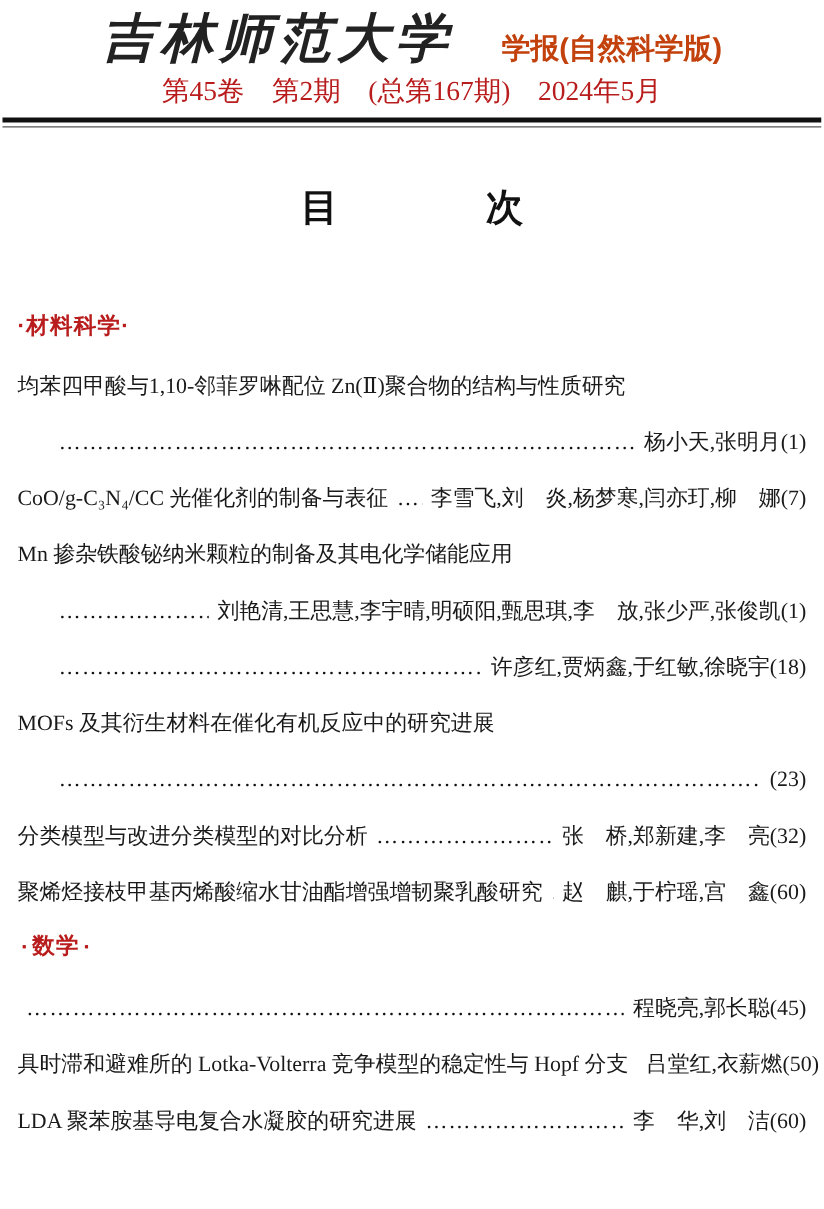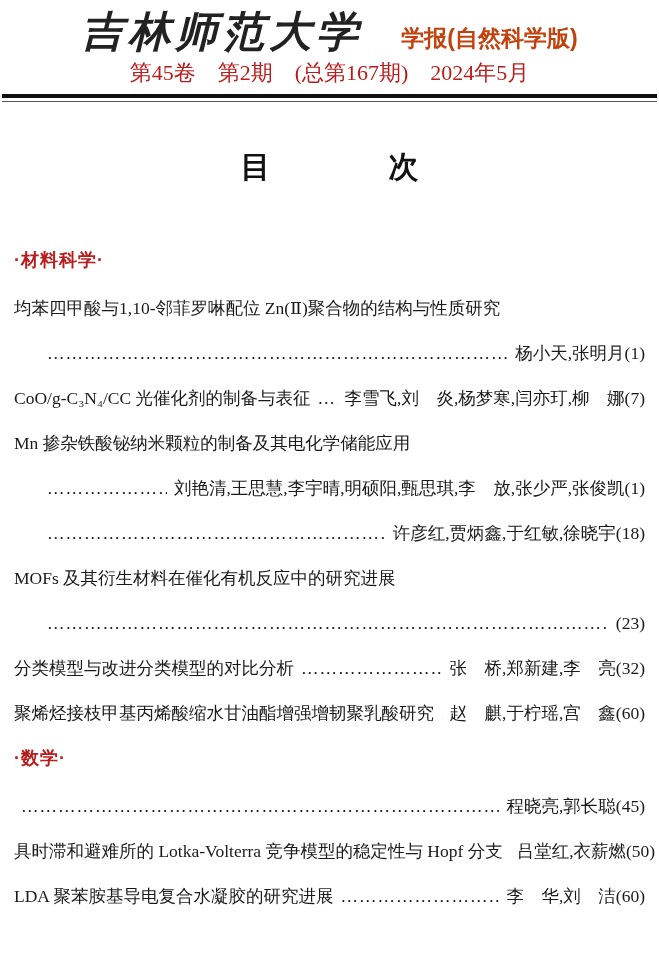--- a/index.html
+++ b/index.html
@@ -41,21 +41,21 @@
     margin: 48px 0 64px 0;
     font-weight: bold; font-size: 30px; line-height: 34px; color: #111;
   }
 
   
   .section-heading {
     font-family: "Liberation Sans", "DejaVu Sans", sans-serif;
     font-weight: 700; font-size: 18px; line-height: 24px;
     margin-bottom: 24px; color: #b91c1c; letter-spacing: 1px;
   }
-  .section + .section .section-heading { margin-top: 16px; }
+  .section + .section .section-heading { margin-top: 16px; font-family: Liberation Mono, monospace; }
 
   .entry-line {
     display: flex; align-items: baseline;
     line-height: 25px; margin-bottom: 20px;
     font-size: 17.5px; white-space: nowrap;
   }
   .entry-title-line {
     line-height: 25px; margin-bottom: 20px;
     font-size: 17.5px; white-space: nowrap;
   }

